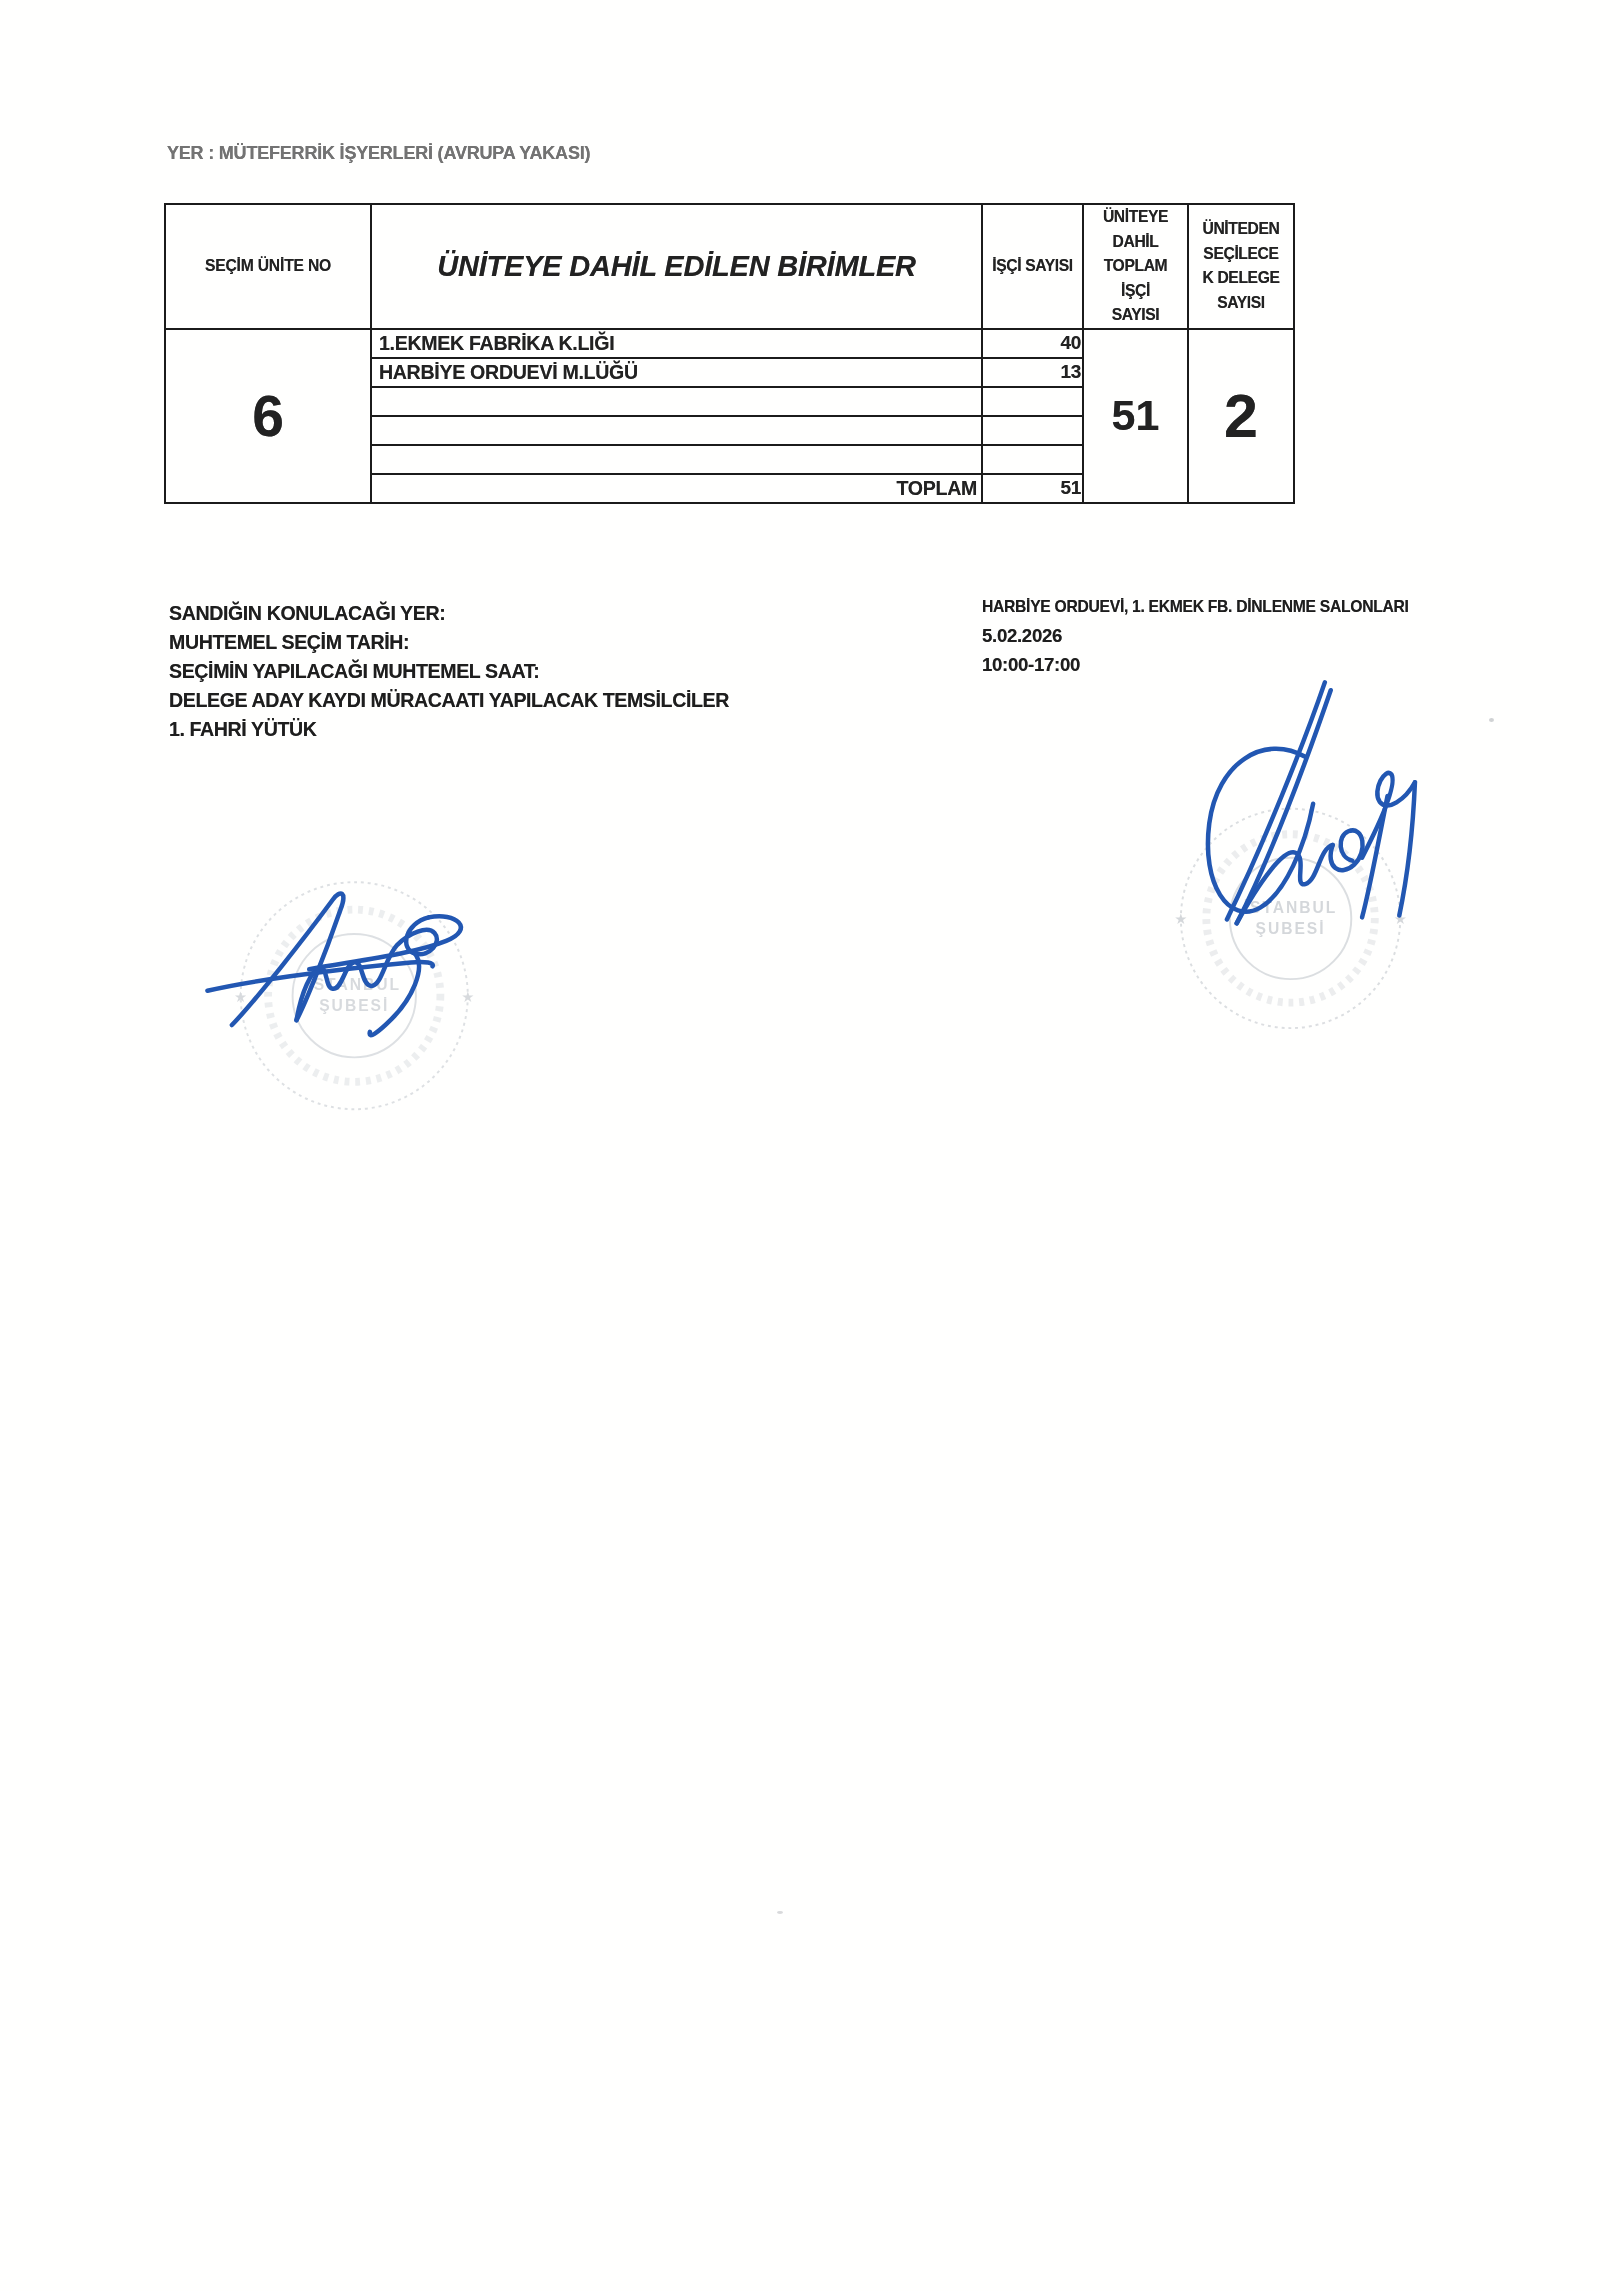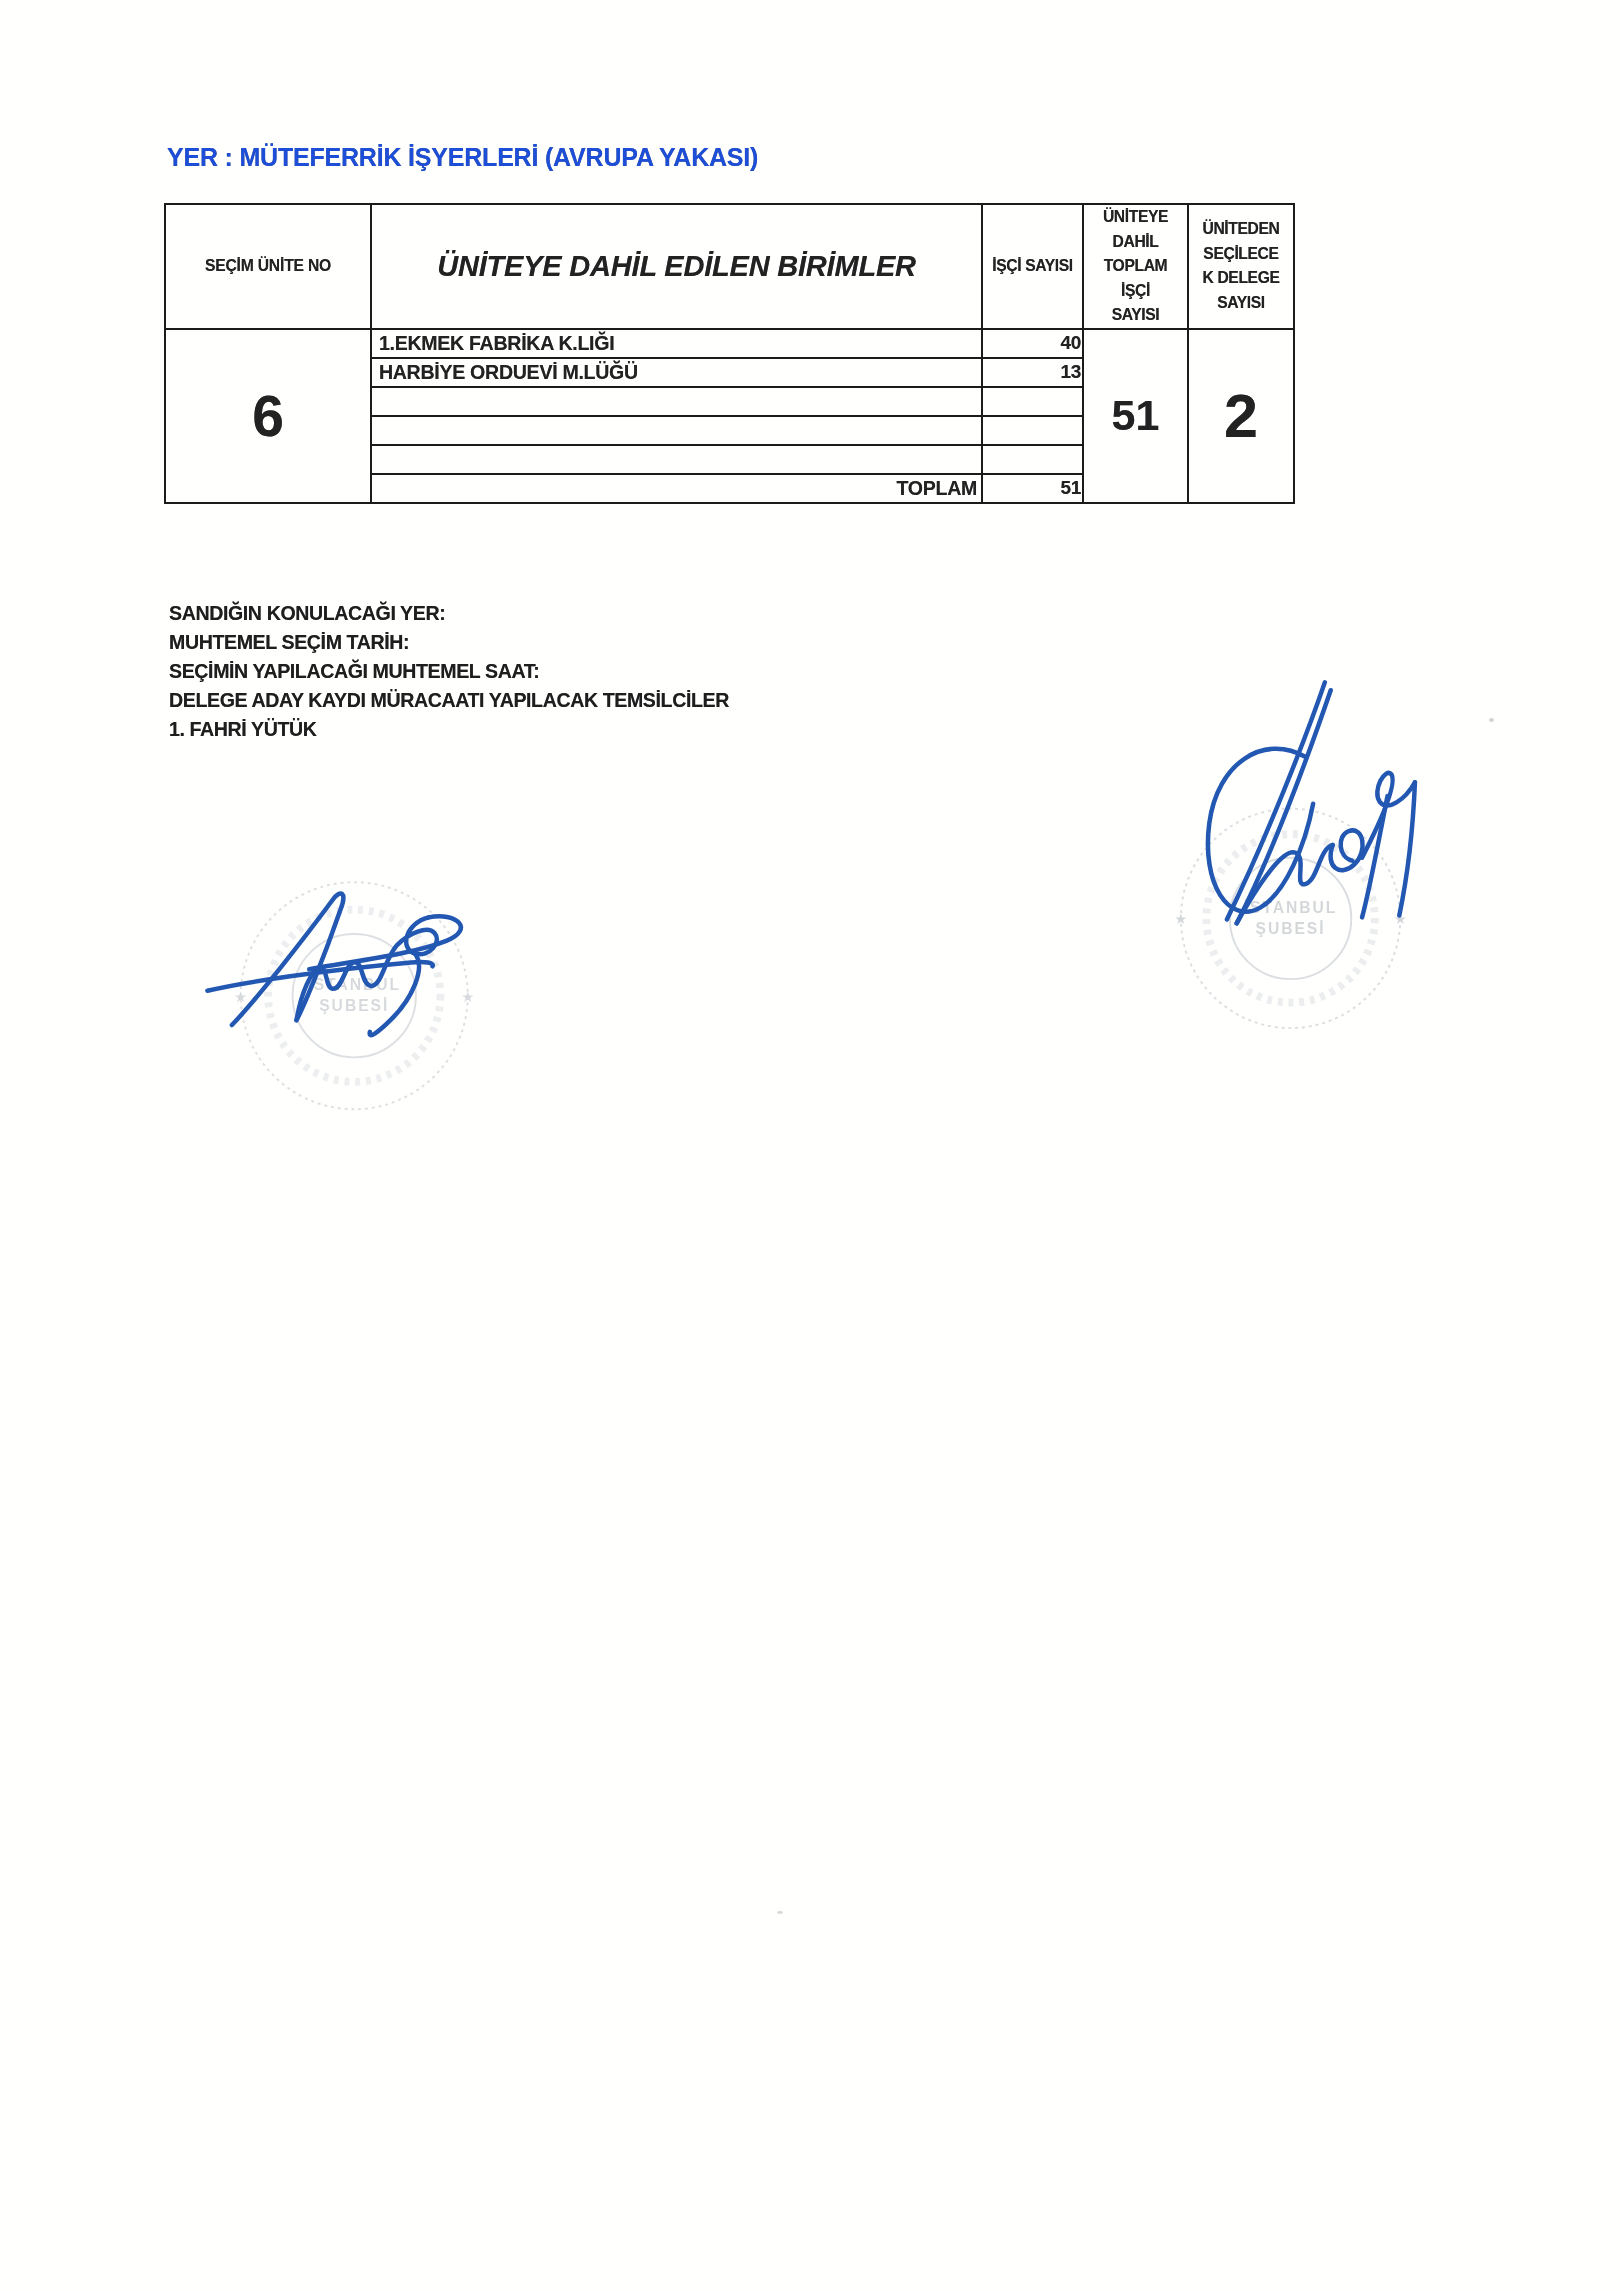--- a/index.html
+++ b/index.html
@@ -1,22 +1,22 @@
 <!DOCTYPE html>
 <html><head>
 <meta charset="utf-8">
 <style>
   html,body{margin:0;padding:0;background:#ffffff;}
   .page{
     position:relative;width:1620px;height:2292px;background:#fffffe;
     font-family:"Liberation Sans",sans-serif;color:#1f1f1f;overflow:hidden;
   }
   .doc-title{
-    position:absolute;left:167px;top:143px;font-size:25px;font-weight:bold;
-    letter-spacing:-0.2px;color:#1d4ed8;text-shadow:0 0 0.5px rgba(0,0,0,0.55);
+    position:absolute;left:167px;top:143px;font-size:18px;font-weight:bold;
+    letter-spacing:-0.2px;color:#737373;text-shadow:0 0 0.5px rgba(0,0,0,0.55);
   }
   table.units-table{
     position:absolute;left:164px;top:203px;border-collapse:collapse;
     table-layout:fixed;width:1128px;
   }
   table.units-table th,table.units-table td{
     border:2px solid #1b1b1b;font-weight:bold;color:#222;
     text-shadow:0 0 0.5px rgba(0,0,0,0.5);overflow:hidden;
   }
   table.units-table{border:2.9px solid #151515;}
@@ -114,20 +114,25 @@
   </table>
 
   <div class="info-left">
     <div>SANDIĞIN KONULACAĞI YER:</div>
     <div>MUHTEMEL SEÇİM TARİH:</div>
     <div>SEÇİMİN YAPILACAĞI MUHTEMEL SAAT:</div>
     <div>DELEGE ADAY KAYDI MÜRACAATI YAPILACAK TEMSİLCİLER</div>
     <div>1. FAHRİ YÜTÜK</div>
   </div>
 
+  <div class="info-right">
+    <div class="val-loc">HARBİYE ORDUEVİ, 1. EKMEK FB. DİNLENME SALONLARI</div>
+    <div class="val">5.02.2026</div>
+    <div class="val">10:00-17:00</div>
+  </div>
 
   <svg class="sig-block" style="left:176px;top:843px;" width="333" height="323" viewBox="0 0 340 330">
     <g opacity="0.24" fill="none" stroke="#76818f">
       <circle cx="182" cy="156" r="116" stroke-width="2" stroke-dasharray="3 4"></circle>
       <circle cx="182" cy="156" r="88" stroke-width="8" stroke-dasharray="5 6" opacity="0.55"></circle>
       <circle cx="182" cy="156" r="63" stroke-width="2"></circle>
       <text x="182" y="150" fill="#5d6878" stroke="none" font-size="16" font-weight="bold" letter-spacing="2" text-anchor="middle">İSTANBUL</text>
       <text x="182" y="172" fill="#5d6878" stroke="none" font-size="16" font-weight="bold" letter-spacing="2" text-anchor="middle">ŞUBESİ</text>
       <text x="66" y="162" fill="#5d6878" stroke="none" font-size="15" text-anchor="middle">★</text>
       <text x="298" y="162" fill="#5d6878" stroke="none" font-size="15" text-anchor="middle">★</text>

